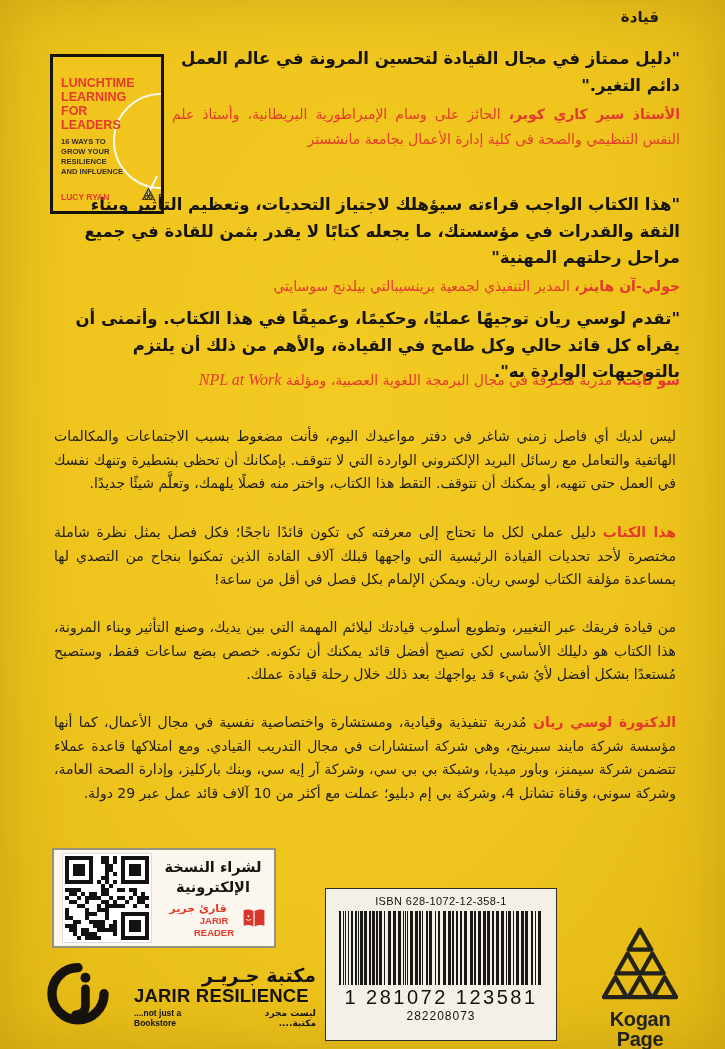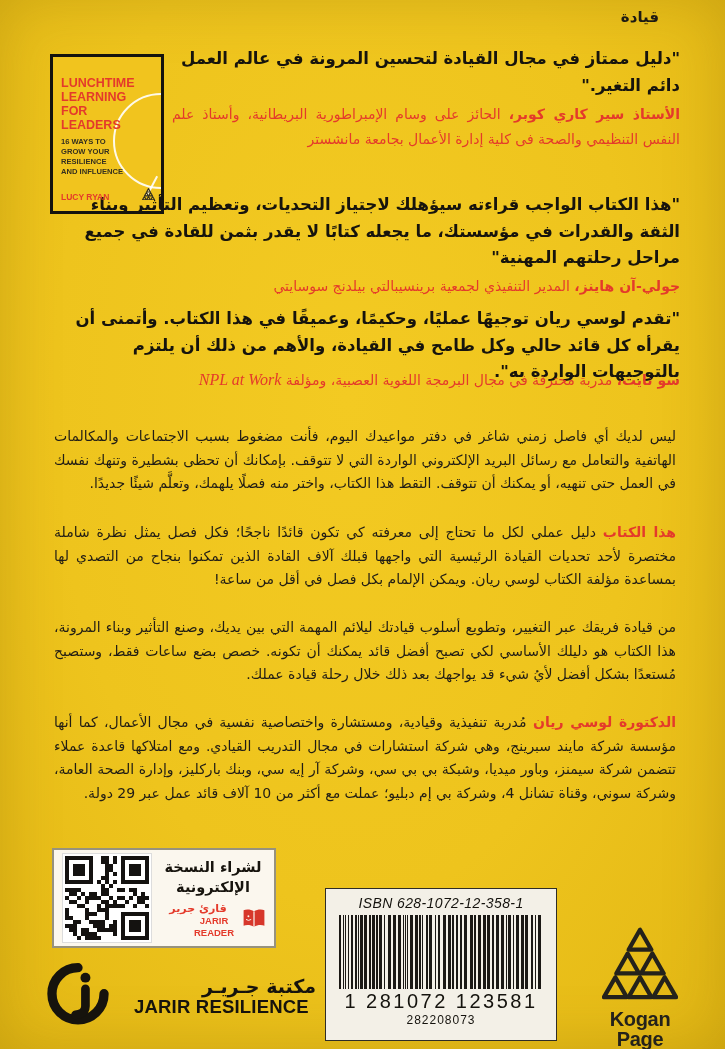--- a/index.html
+++ b/index.html
@@ -52,21 +52,21 @@
   .jarir-text{width:182px;margin-left:16px;}
   .jarir-ar{direction:rtl;text-align:right;font-size:19px;font-weight:bold;line-height:1.05;}
   .jarir-en{font-family:"Liberation Sans",sans-serif;font-size:18.5px;font-weight:bold;letter-spacing:.2px;line-height:1.1;}
   .jarir-tags{display:flex;justify-content:space-between;align-items:baseline;margin-top:1px;}
   .jarir-tag-en{font-family:"Liberation Sans",sans-serif;font-size:8.5px;font-weight:bold;}
   .jarir-tag-ar{direction:rtl;font-size:9px;font-weight:bold;}
   
   .barcode-box{position:absolute;left:325px;top:888px;width:232px;height:153px;box-sizing:border-box;
     background:#f3f0e7;border:1px solid #2f2d26;display:flex;flex-direction:column;align-items:center;
     padding:6px 8px;font-family:"Liberation Sans",sans-serif;color:#15130e;}
-  .isbn-label{font-size:14px;letter-spacing:.4px;font-style:italic;}
+  .isbn-label{font-size:11px;letter-spacing:.4px;}
   .bars{width:204px;height:74px;margin-top:4px;display:flex;}
   .bb{background:#1b1915;height:100%;} .bw{height:100%;}
   .ean{font-size:20px;letter-spacing:2.5px;margin-top:1px;white-space:nowrap;}
   .ean-sub{font-size:12px;letter-spacing:1px;}
   
   .kogan{position:absolute;left:596px;top:926px;width:88px;text-align:center;color:#24221b;}
   .kogan-text{font-family:"Liberation Sans",sans-serif;font-weight:bold;font-size:20px;line-height:.98;
     margin-top:6px;letter-spacing:-.3px;}
 </style>
 </head>
@@ -578,20 +578,24 @@
     <span>
       <svg width="62" height="68" viewBox="0 0 100 108">
         <path d="M50 10 A42 42 0 1 0 92 52" fill="none" stroke="#16130d" stroke-width="15" stroke-linecap="round"></path>
         <circle cx="62" cy="26" r="8" fill="#16130d"></circle>
         <path d="M62 44 L62 72 Q62 84 46 86" fill="none" stroke="#16130d" stroke-width="14" stroke-linecap="round"></path>
       </svg>
     </span>
     <div class="jarir-text">
       <div class="jarir-ar">مكتبة جـريـر</div>
       <div class="jarir-en">JARIR RESILIENCE</div>
+      <div class="jarir-tags">
+        <span class="jarir-tag-en">....not just a Bookstore</span>
+        <span class="jarir-tag-ar">ليست مجرد مكتبة....</span>
+      </div>
     </div>
   </div>
 
   <div class="barcode-box">
     <div class="isbn-label">ISBN 628-1072-12-358-1</div>
     <div class="bars">
         <div class="bb" style="width: 2px;"></div>
         <div class="bw" style="width: 2px;"></div>
         <div class="bb" style="width: 1px;"></div>
         <div class="bw" style="width: 1px;"></div>

